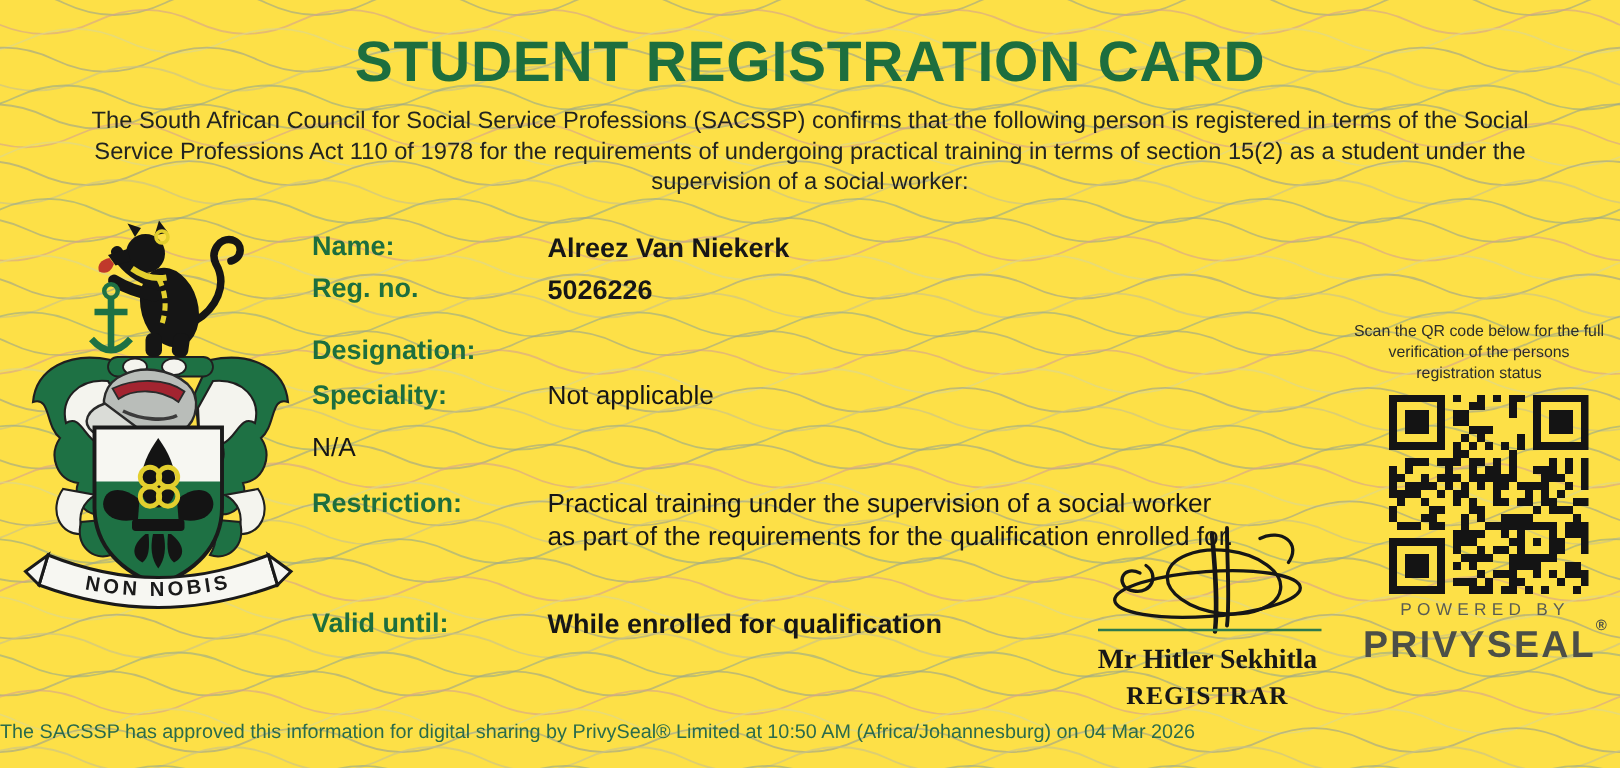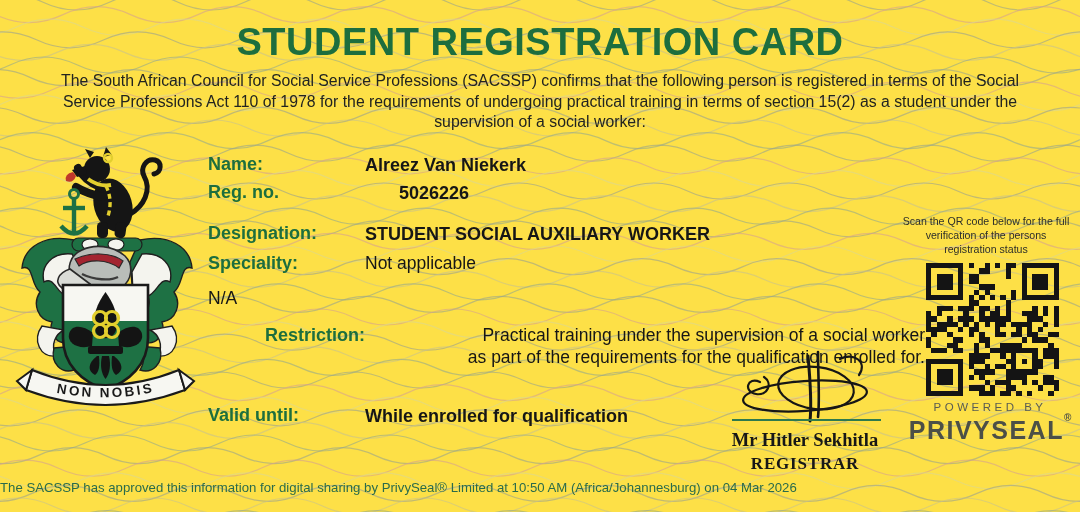--- a/index.html
+++ b/index.html
@@ -32,25 +32,25 @@
     color:#1d6e3e;font-weight:bold;font-size:18px;
   }
   .field-value{
     width:560px;
     color:#161616;font-size:17.5px;
     white-space:pre-line;
     line-height:1.25;
   }
   .field-value.strong{font-weight:bold;font-size:18px;}
   .row-name{top:154px;}
-  .row-reg{top:182px;gap:34px;}
+  .row-reg{top:182px;}
   .row-designation{top:223px;}
   .row-speciality{top:253px;}
   .row-private{top:288px;}
-  .row-restriction{top:325px;text-align:right;}
+  .row-restriction{top:325px;}
   .row-valid{top:405px;}
   .qr-note{
     top:215px;left:902px;width:168px;
     text-align:center;
     font-size:10.6px;line-height:1.32;
     color:#2c2e2a;
   }
   .qr-box{top:263px;left:926px;width:133px;height:133px;}
   .powered{
     top:401px;left:900px;width:180px;
@@ -223,21 +223,20 @@
   <div class="abs field-row row-name">
     <div class="field-label">Name:</div>
     <div class="field-value strong">Alreez Van Niekerk</div>
   </div>
   <div class="abs field-row row-reg">
     <div class="field-label">Reg. no.</div>
     <div class="field-value strong">5026226</div>
   </div>
   <div class="abs field-row row-designation">
     <div class="field-label">Designation:</div>
-    <div class="field-value strong">STUDENT SOCIAL AUXILIARY WORKER</div>
   </div>
   <div class="abs field-row row-speciality">
     <div class="field-label">Speciality:</div>
     <div class="field-value">Not applicable</div>
   </div>
   <div class="abs field-row row-private">
     <div class="field-value">N/A</div>
   </div>
   <div class="abs field-row row-restriction">
     <div class="field-label">Restriction:</div>

